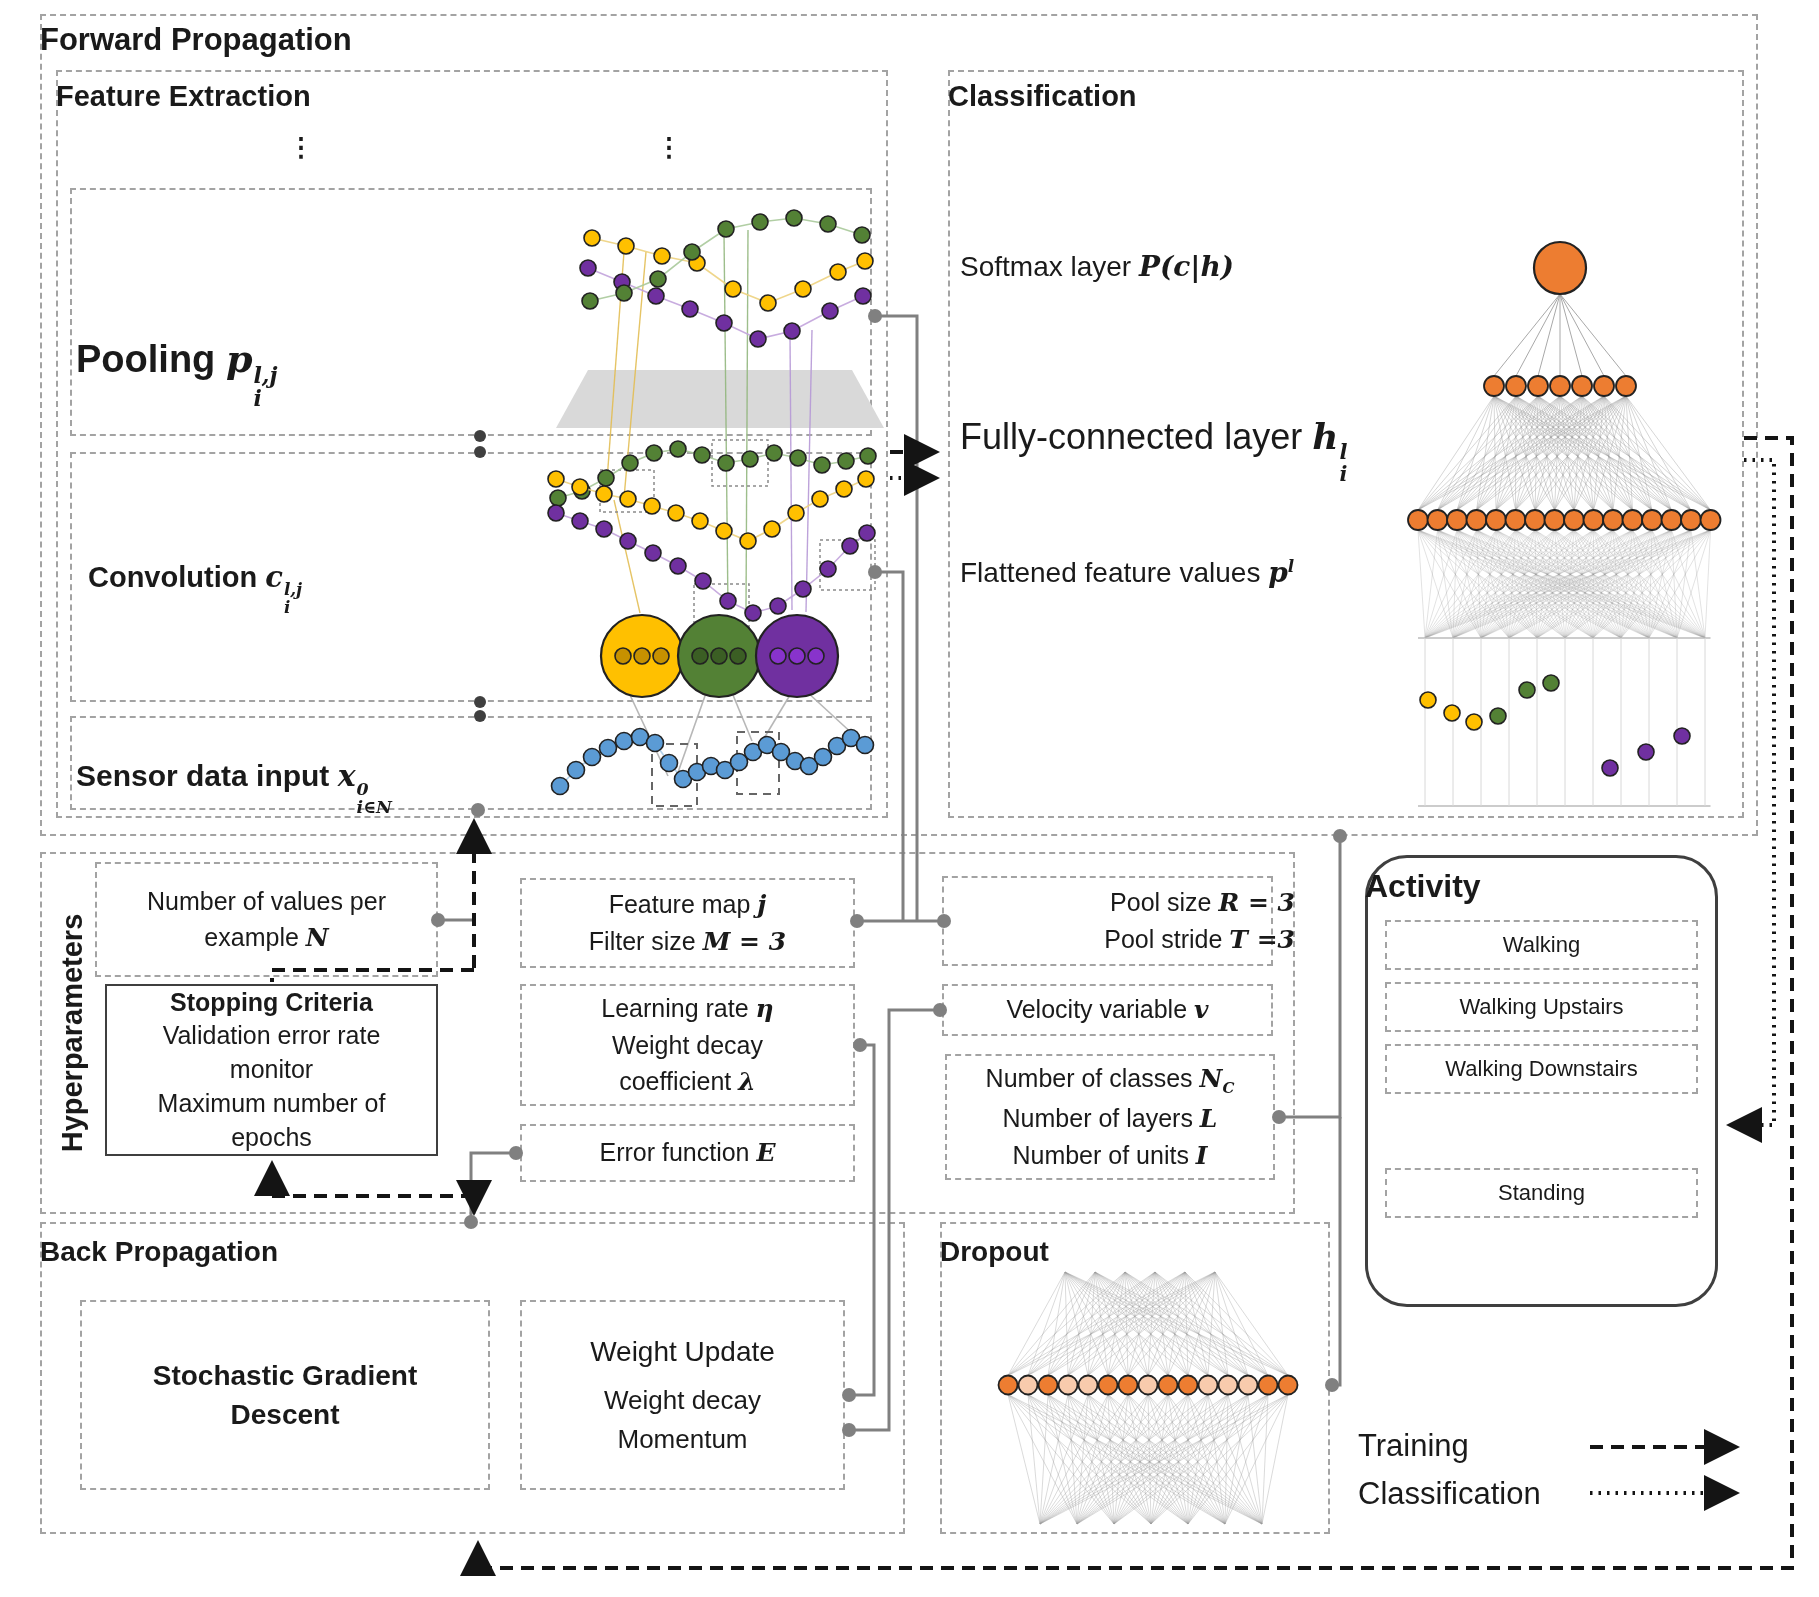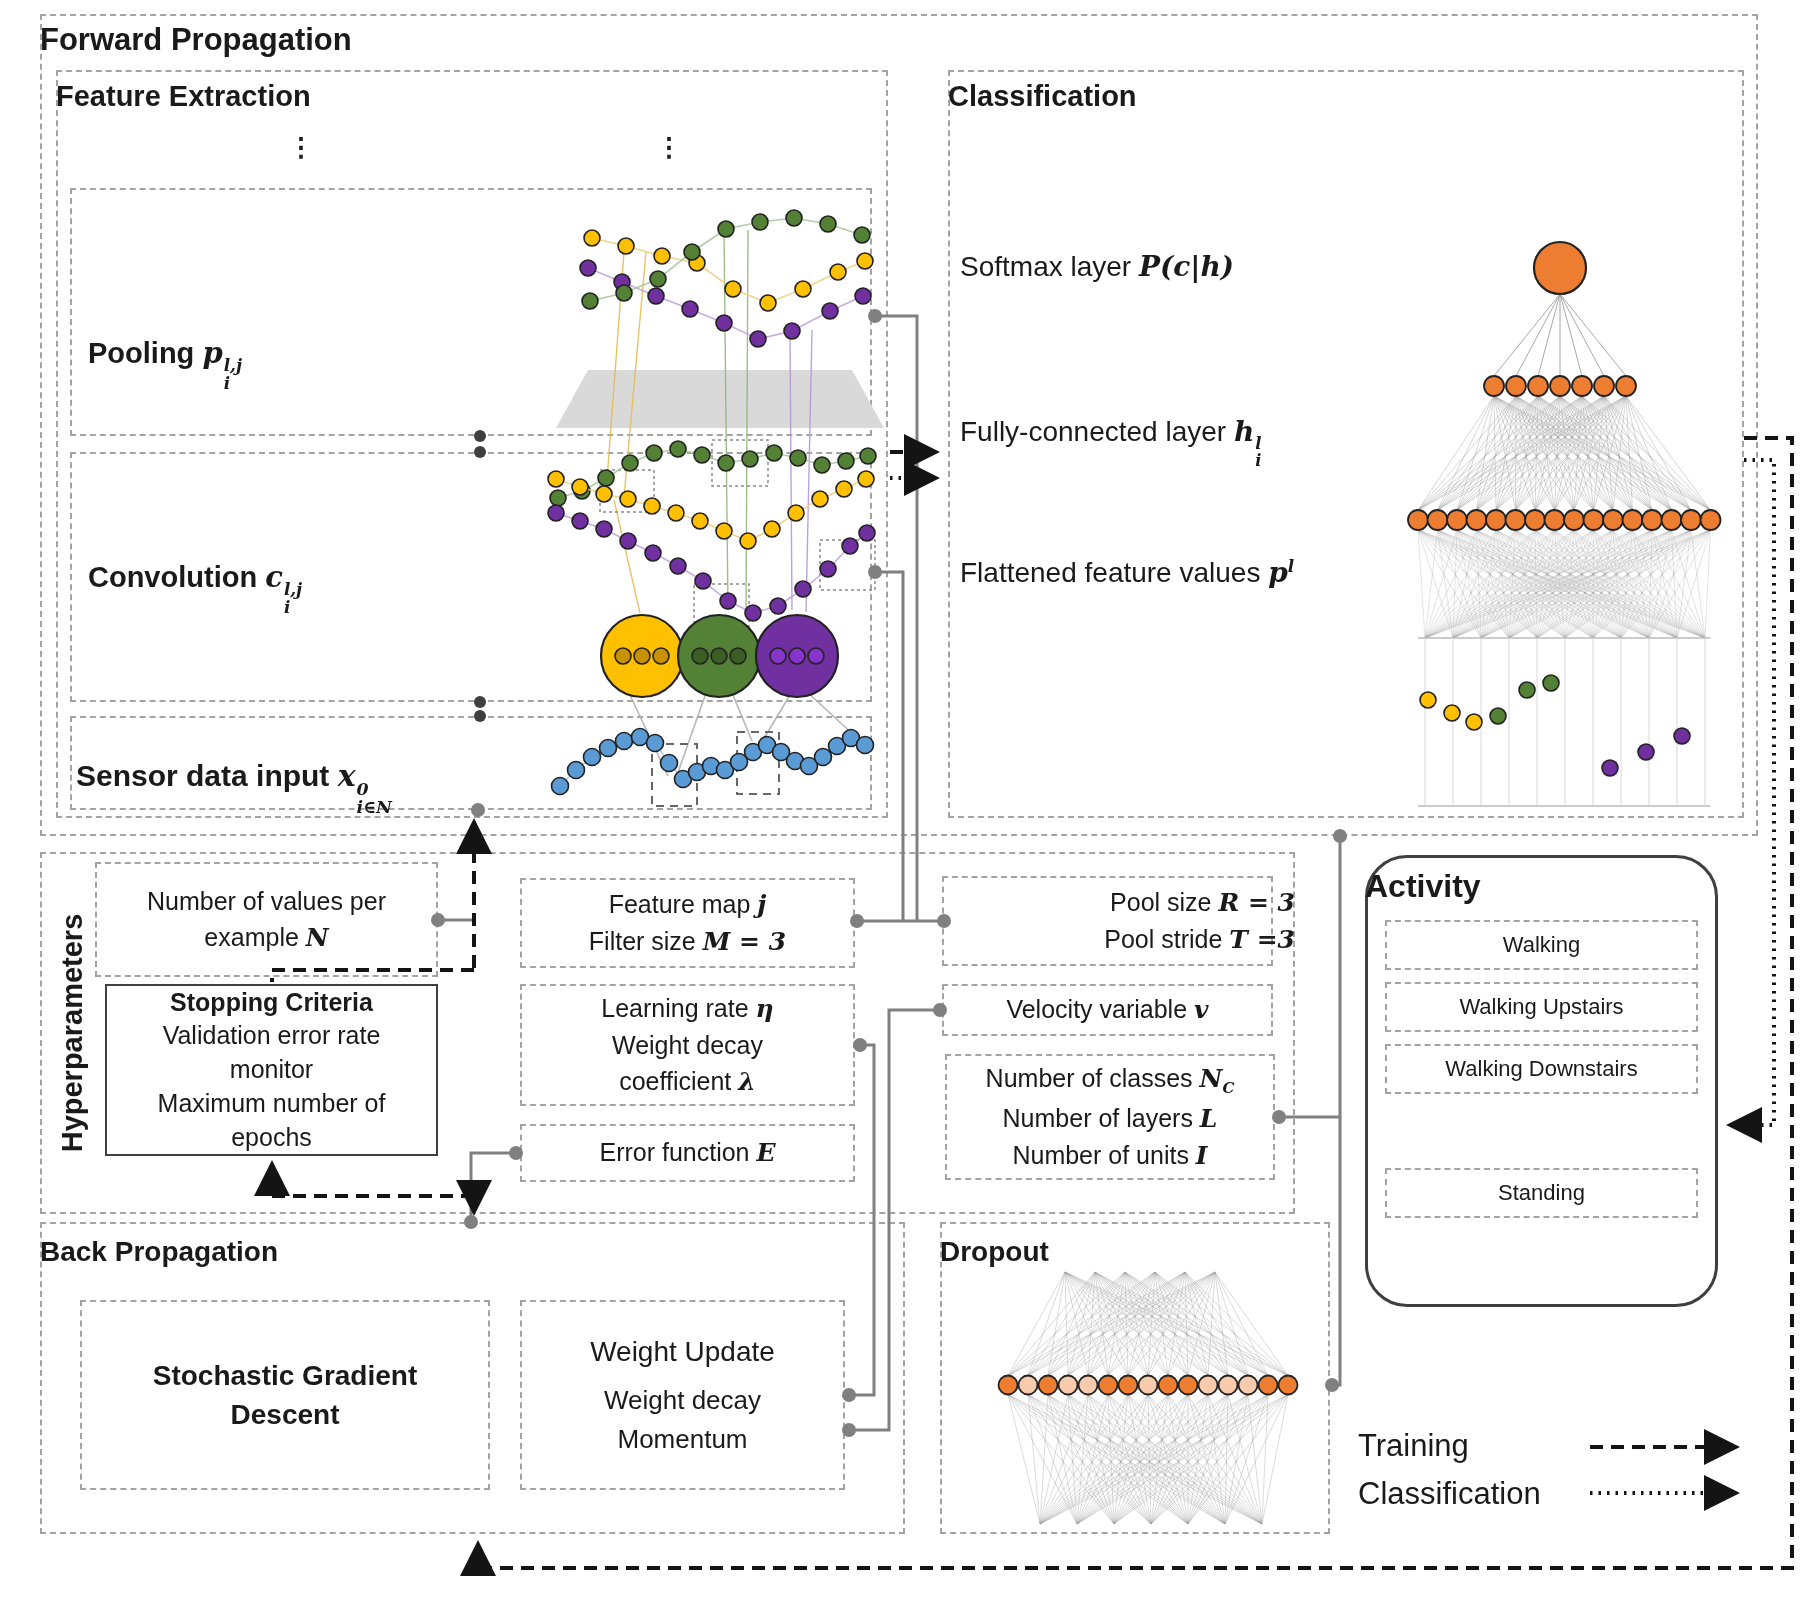--- a/index.html
+++ b/index.html
@@ -47,21 +47,21 @@
   <div class="dbox" style="left:520px;top:1300px;width:325px;height:190px;"></div>
   <div class="dbox" style="left:940px;top:1222px;width:390px;height:312px;"></div>
   <div style="position:absolute;left:1365px;top:855px;width:353px;height:452px;border:3px solid #3f3f3f;border-radius:42px;background:#fff;box-sizing:border-box;"></div>
 
   <div class="lbl ttl" style="left:40px;top:22px;width:1718px;font-size:31px;">Forward Propagation</div>
   <div class="lbl ttl" style="left:56px;top:80px;width:832px;">Feature Extraction</div>
   <div class="lbl ttl" style="left:948px;top:80px;width:796px;">Classification</div>
   <div class="lbl dots3" style="left:288px;top:132px;">⋮</div>
   <div class="lbl dots3" style="left:656px;top:132px;">⋮</div>
 
-  <div class="lbl big" style="left:88px;top:336px;font-size:29px;">
+  <div class="lbl big" style="left:76px;top:336px;font-size:38px;">
     <span>Pooling</span>
     <span class="m">p</span><span class="ss">
         <span>l,j</span>
         <span>i</span>
       </span>
   </div>
   <div class="lbl big" style="left:88px;top:560px;font-size:29px;">
     <span>Convolution</span>
     <span class="m">c</span><span class="ss">
         <span>l,j</span>
@@ -72,21 +72,21 @@
     <span>Sensor data input</span>
     <span class="m">x</span><span class="ss">
         <span>0</span>
         <span>i∈N</span>
       </span>
   </div>
 
   <div class="lbl" style="left:960px;top:250px;font-size:28px;">
     <span>Softmax layer</span> <span class="m">P(c|h)</span>
   </div>
-  <div class="lbl" style="left:960px;top:415px;font-size:28px;">
+  <div class="lbl" style="left:960px;top:415px;font-size:36px;">
     <span>Fully-connected layer</span> <span class="m">h</span><span class="ss">
         <span>l</span>
         <span>i</span>
       </span>
   </div>
   <div class="lbl" style="left:960px;top:556px;font-size:28px;">
     <span>Flattened feature values</span> <span class="m">p</span><sup style="font-size:0.6em;" class="m">l</sup>
   </div>
 
   <div class="lbl big" style="left:72px;top:1033px;transform:translate(-50%,-50%) rotate(-90deg);font-size:29px;">Hyperparameters</div>

